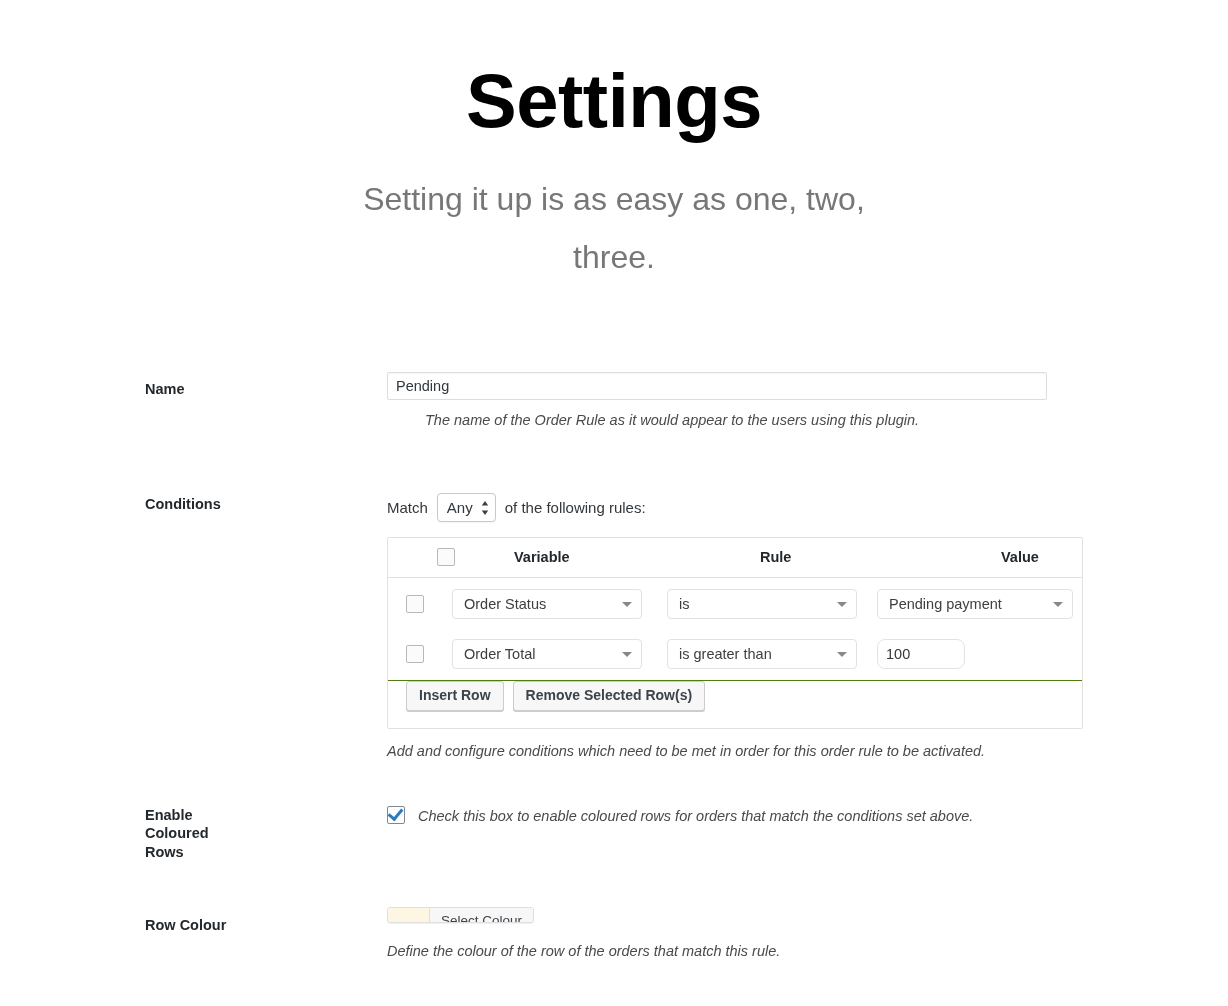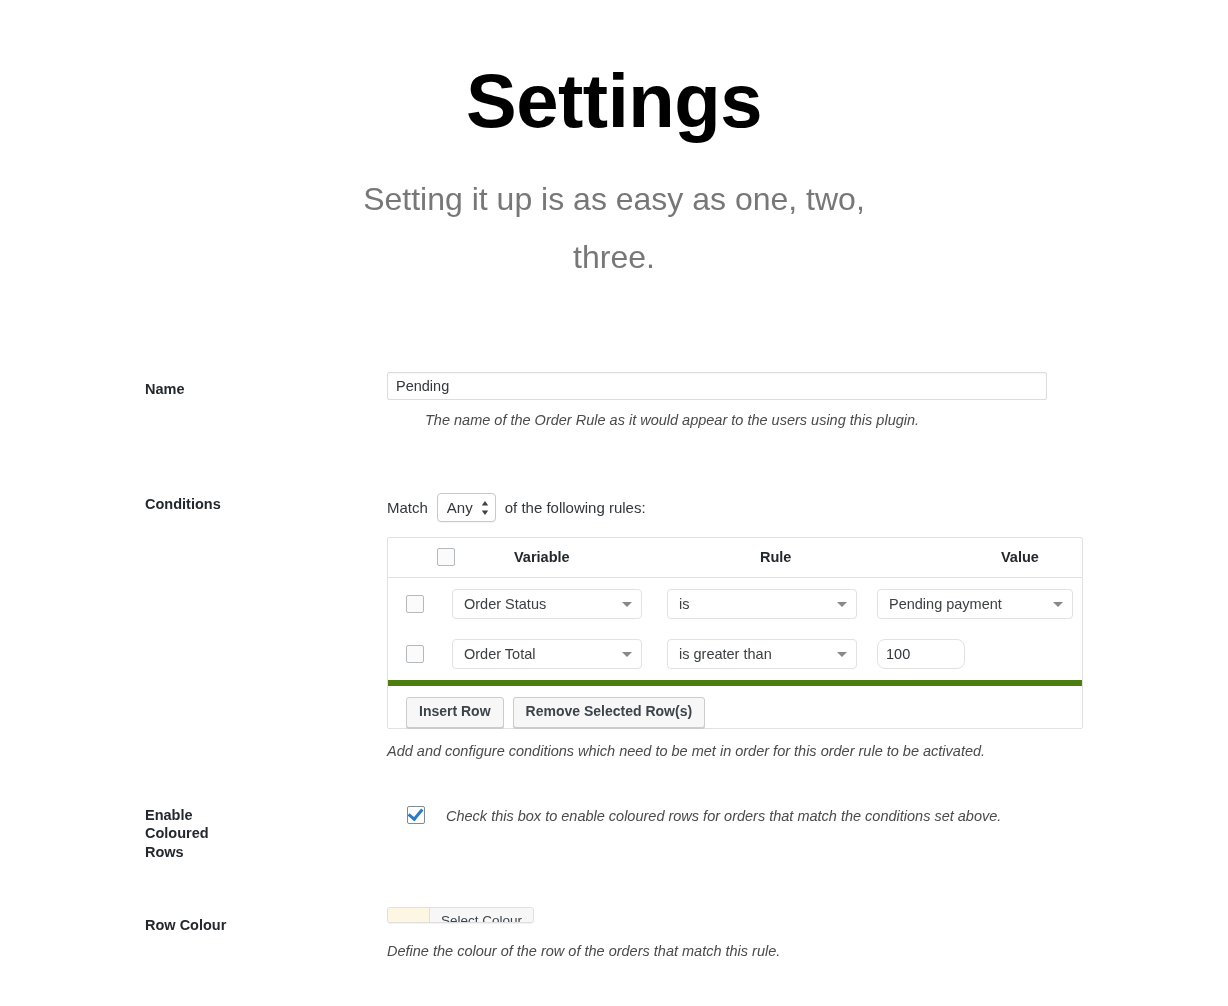--- a/index.html
+++ b/index.html
@@ -209,23 +209,23 @@
     font-size: 14.5px;
     color: #32373c;
     border: 1px solid #e2e2e2;
     border-radius: 8px;
     background: #ffffff;
     outline: none;
   }
 
   .cond-foot {
     display: flex;
-    align-items: flex-end;
+    align-items: flex-start;
     height: 48px;
-    border-top: 6px solid #4d7c0f;
+    border-top: 1px solid #4d7c0f;
     padding-left: 18px;
     gap: 9px;
   }
   .btn {
     font-family: "Liberation Sans", sans-serif;
     font-size: 14px;
     font-weight: bold;
     color: #3c434a;
     background: #f7f7f7;
     border: 1px solid #cccccc;
@@ -235,22 +235,21 @@
     cursor: pointer;
     box-shadow: 0 1px 0 #cccccc;
   }
   #cond-desc { margin-top: 12px; }
 
   
   #row-enable { margin-top: 44px; }
   .inline-check-line {
     display: flex;
     align-items: flex-start;
-    gap: 21px;
-    margin-left: 20px;
+    gap: 13px;
   }
   .chk.checked {
     background: #ffffff;
     border-color: #7e8993;
   }
   .chk.checked::after {
     content: "";
     position: absolute;
     left: 3px;
     top: -1px;

